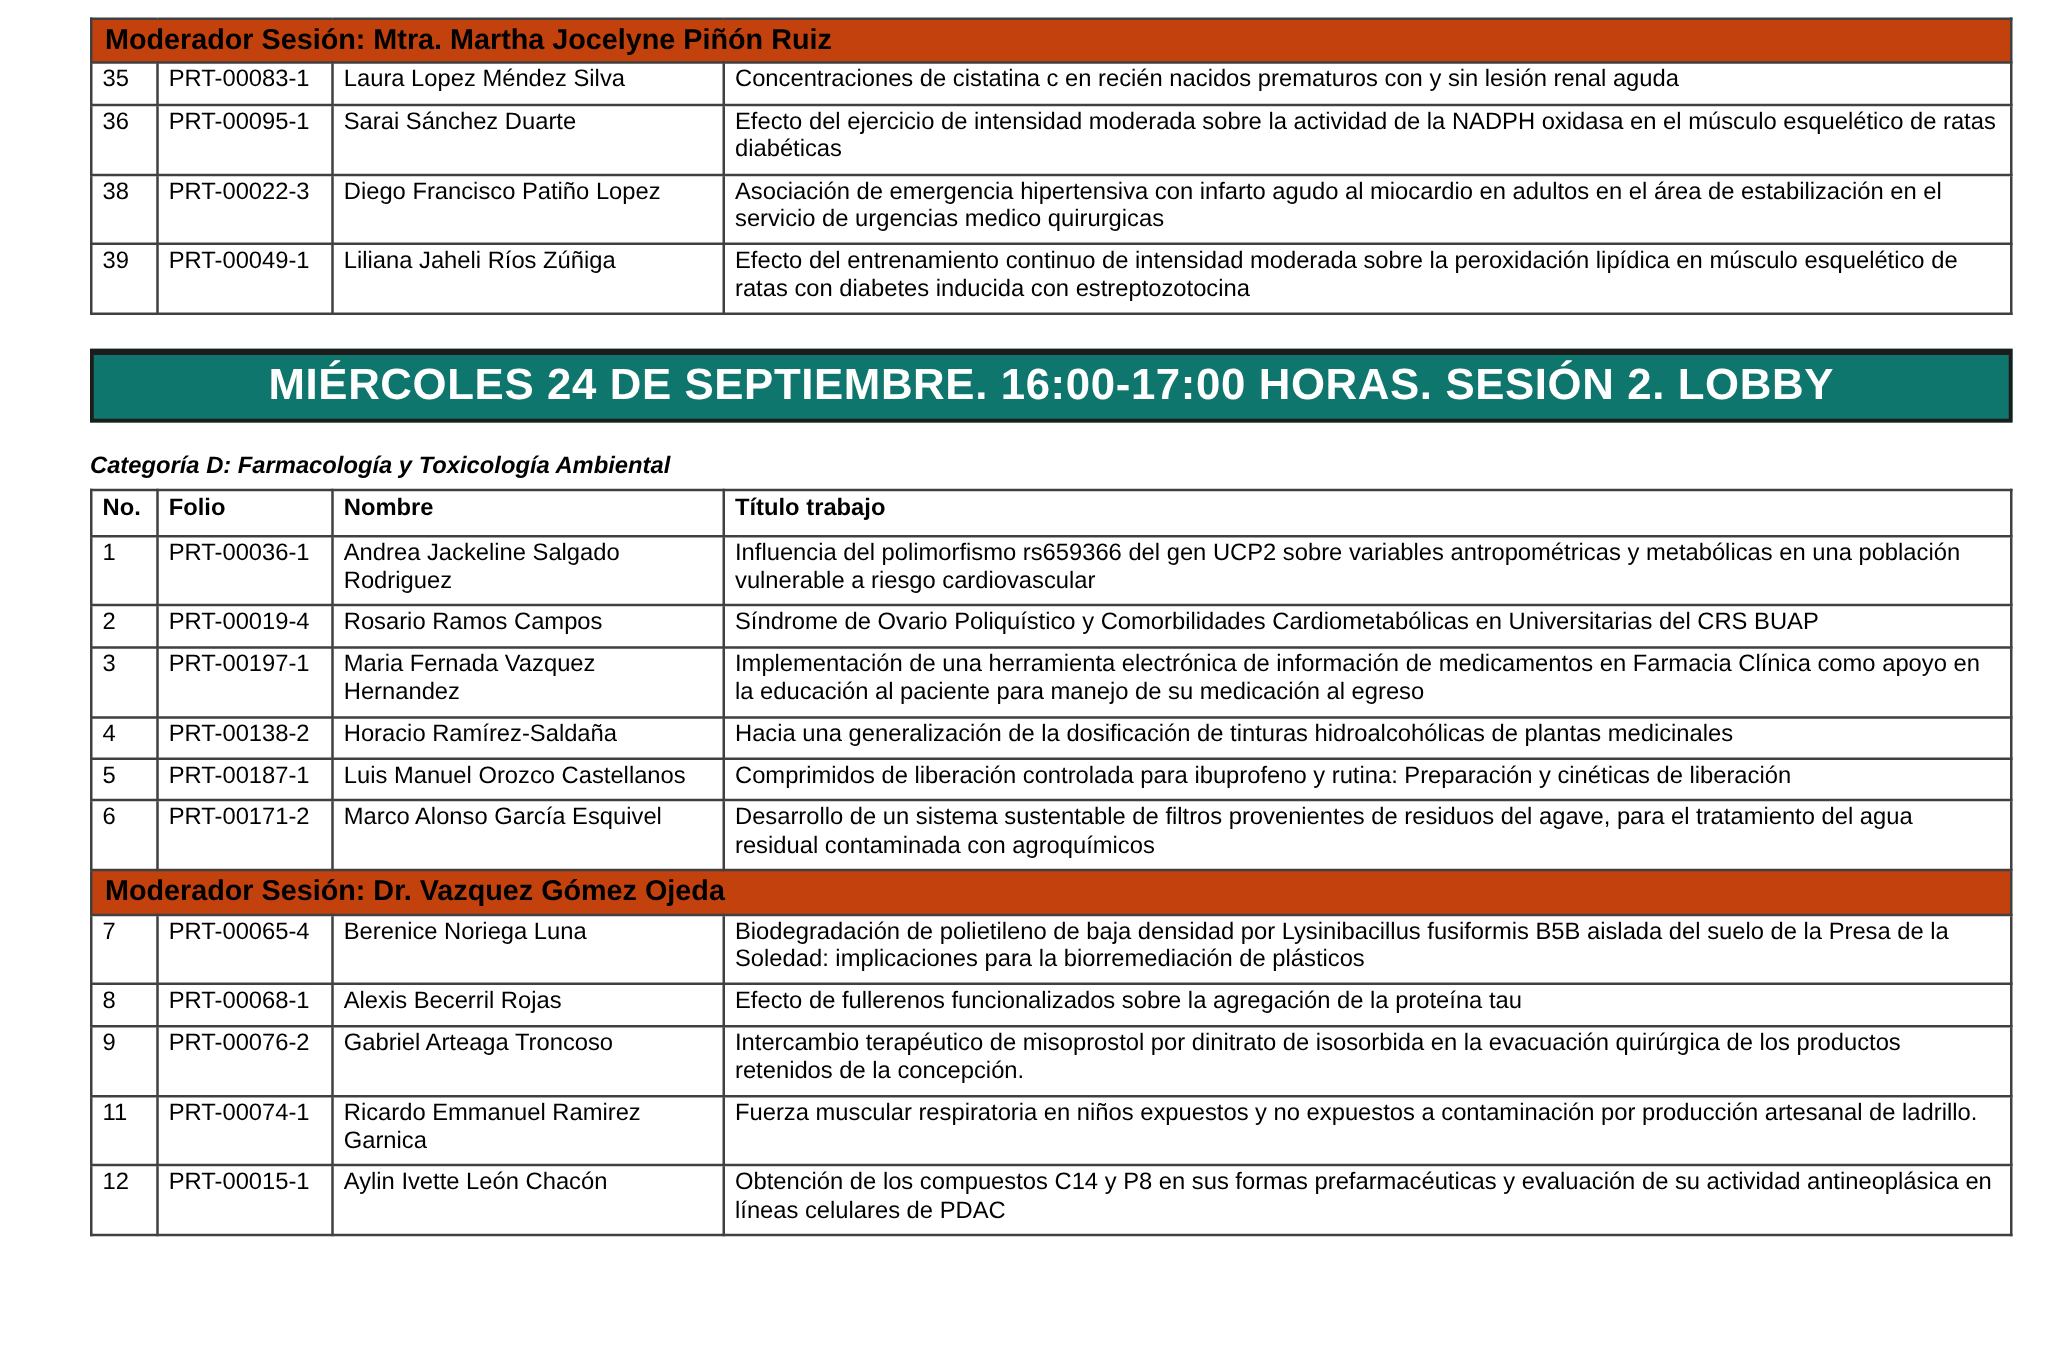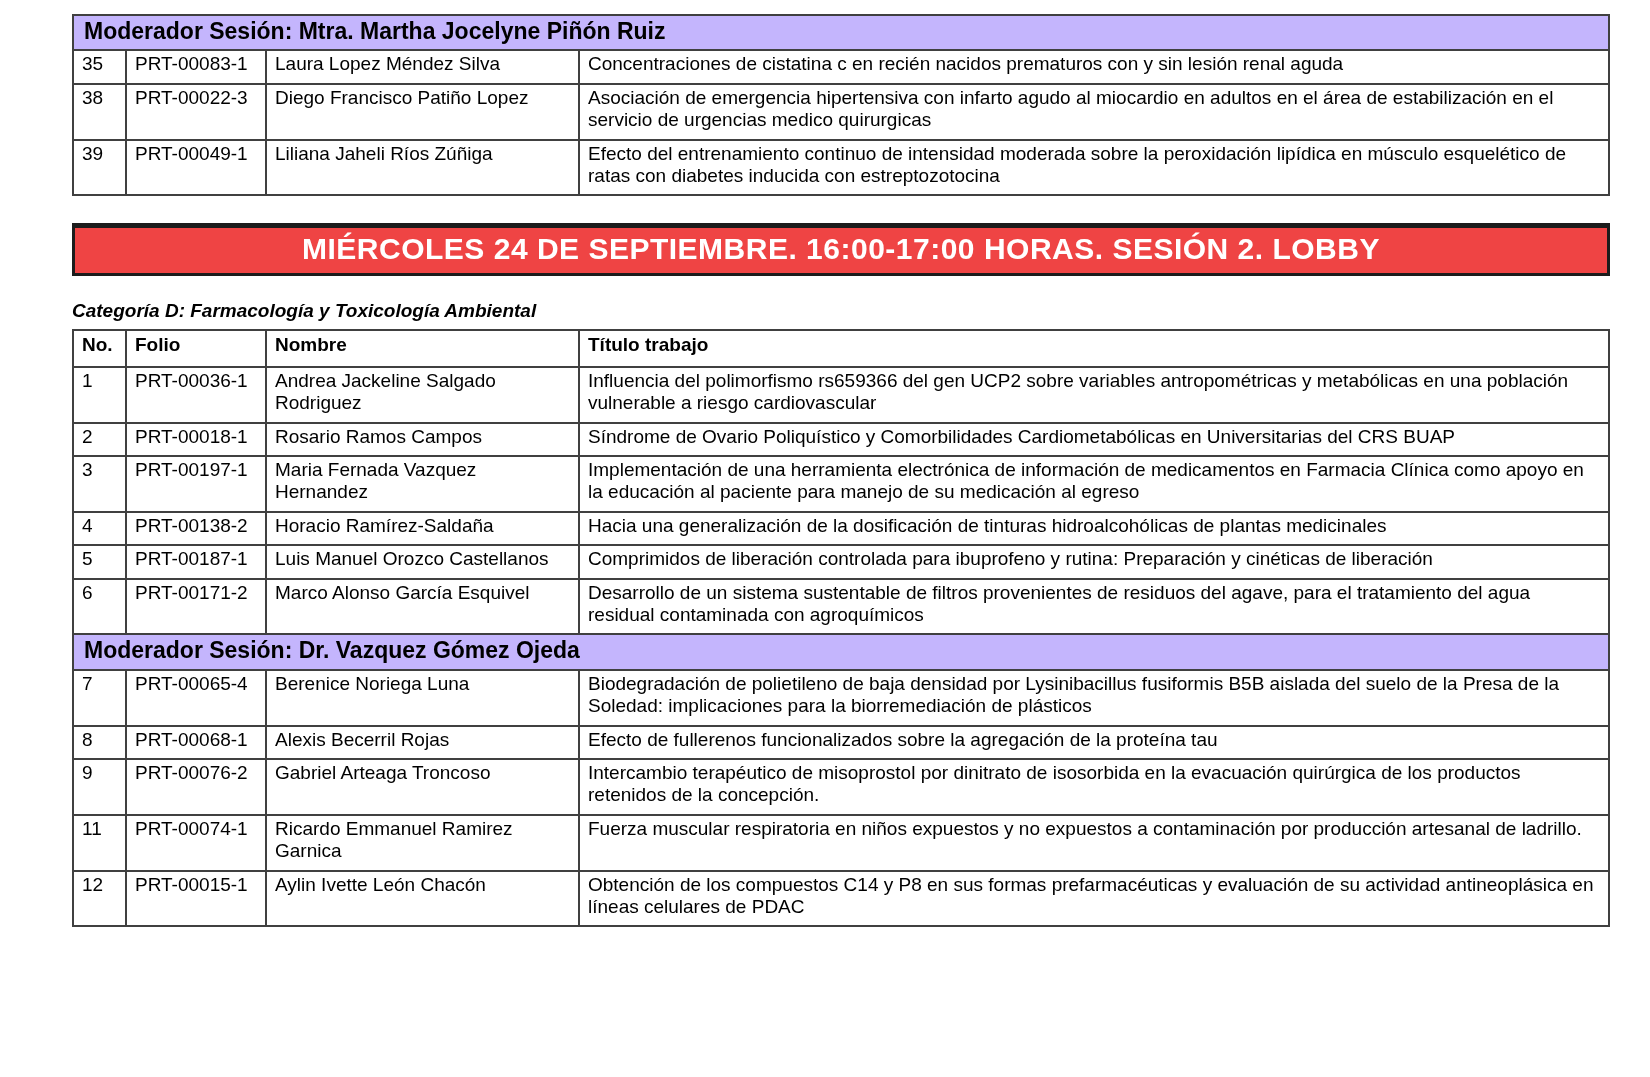--- a/index.html
+++ b/index.html
@@ -15,32 +15,32 @@
   table.program td{
     border:2px solid #404040;
     vertical-align:top;text-align:left;
     padding:2px 8px 7px 8px;
     font-size:19px;line-height:1.18;
   }
   col.c-no{width:53px;}
   col.c-folio{width:140px;}
   col.c-nombre{width:313px;}
   tr.mod td{
-    background:#c4b5fd;
+    background:#c2410c;
     font-weight:bold;font-size:23px;
     padding:3px 8px 5px 10px;line-height:1.1;
   }
   tr.hdr td{
     font-weight:bold;padding:3px 8px 9px 8px;
   }
   .banner{
     margin-top:27px;
-    background:#ef4444;
+    background:#0f766e;
     border:3px solid #1c1c1c;border-top-width:5px;
-    color:#ffffff;font-weight:bold;font-size:30px;
+    color:#ffffff;font-weight:bold;font-size:35px;
     text-align:center;letter-spacing:.5px;
     padding:4px 0 7px 0;
   }
   .category{
     margin:24px 0 7px 0;
     font-size:19px;font-weight:bold;font-style:italic;
     text-decoration-thickness:3px;
   }
 </style>
 </head>
@@ -57,20 +57,26 @@
       </colgroup>
     <tbody>
         <tr class="mod">
       <td colspan="4">Moderador Sesión: Mtra. Martha Jocelyne Piñón Ruiz</td>
     </tr>
     <tr>
       <td>35</td>
       <td>PRT-00083-1</td>
       <td>Laura Lopez Méndez Silva</td>
       <td>Concentraciones de cistatina c en recién nacidos prematuros con y sin lesión renal aguda</td>
+    </tr>
+    <tr>
+      <td>36</td>
+      <td>PRT-00095-1</td>
+      <td>Sarai Sánchez Duarte</td>
+      <td>Efecto del ejercicio de intensidad moderada sobre la actividad de la NADPH oxidasa en el músculo esquelético de ratas diabéticas</td>
     </tr>
     <tr>
       <td>38</td>
       <td>PRT-00022-3</td>
       <td>Diego Francisco Patiño Lopez</td>
       <td>Asociación de emergencia hipertensiva con infarto agudo al miocardio en adultos en el área de estabilización en el servicio de urgencias medico quirurgicas</td>
     </tr>
     <tr>
       <td>39</td>
       <td>PRT-00049-1</td>
@@ -99,21 +105,21 @@
       <td>Título trabajo</td>
     </tr>
     <tr>
       <td>1</td>
       <td>PRT-00036-1</td>
       <td>Andrea Jackeline Salgado Rodriguez</td>
       <td>Influencia del polimorfismo rs659366 del gen UCP2 sobre variables antropométricas y metabólicas en una población vulnerable a riesgo cardiovascular</td>
     </tr>
     <tr>
       <td>2</td>
-      <td>PRT-00018-1</td>
+      <td>PRT-00019-4</td>
       <td>Rosario Ramos Campos</td>
       <td>Síndrome de Ovario Poliquístico y Comorbilidades Cardiometabólicas en Universitarias del CRS BUAP</td>
     </tr>
     <tr>
       <td>3</td>
       <td>PRT-00197-1</td>
       <td>Maria Fernada Vazquez Hernandez</td>
       <td>Implementación de una herramienta electrónica de información de medicamentos en Farmacia Clínica como apoyo en la educación al paciente para manejo de su medicación al egreso</td>
     </tr>
     <tr>

